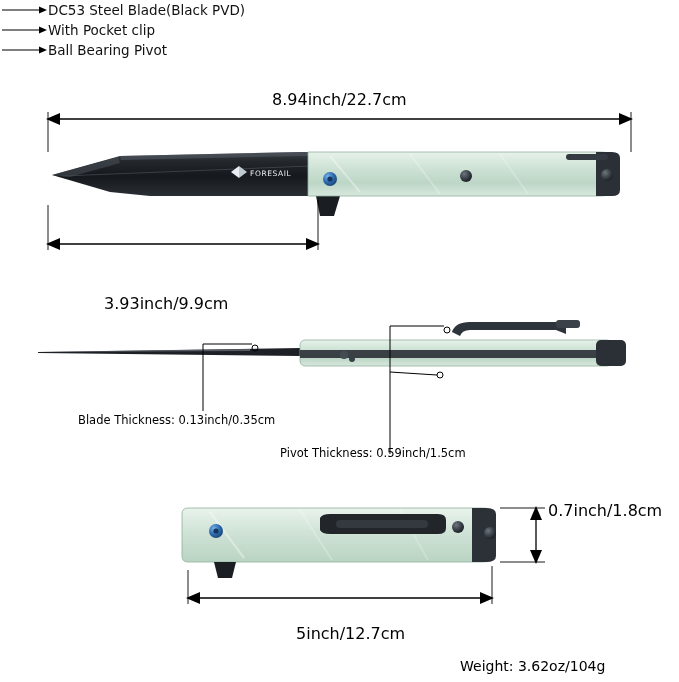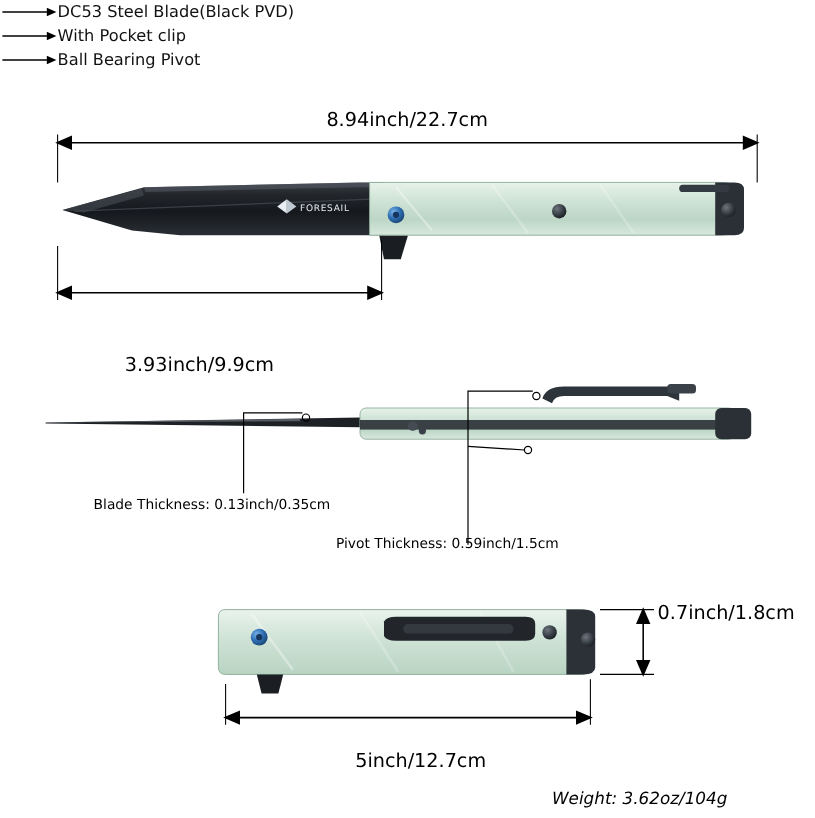--- a/index.html
+++ b/index.html
@@ -56,21 +56,20 @@
     position: absolute;
     font-size: 11.5px;
     color: #000000;
     white-space: nowrap;
   }
   .weight-label {
     position: absolute;
     font-size: 14px;
     color: #000000;
     white-space: nowrap;
-    font-style: italic;
   }
   svg { display: block; }
   .svg-layer {
     position: absolute;
     left: 0; top: 0;
     width: 679px;
     height: 682px;
     pointer-events: none;
   }
 </style>

